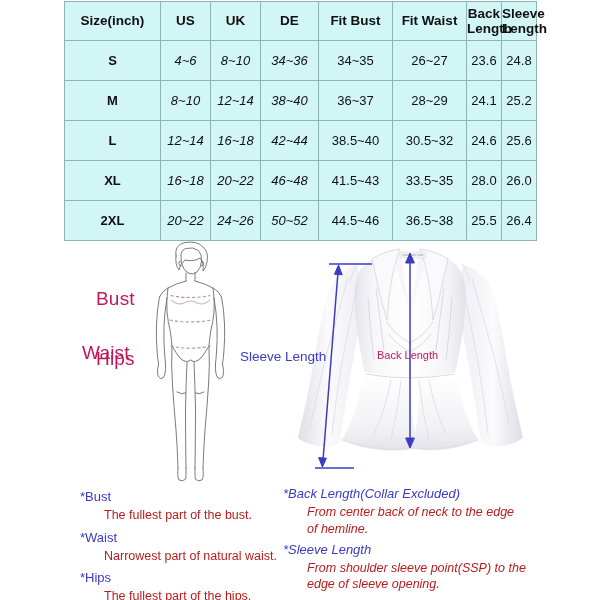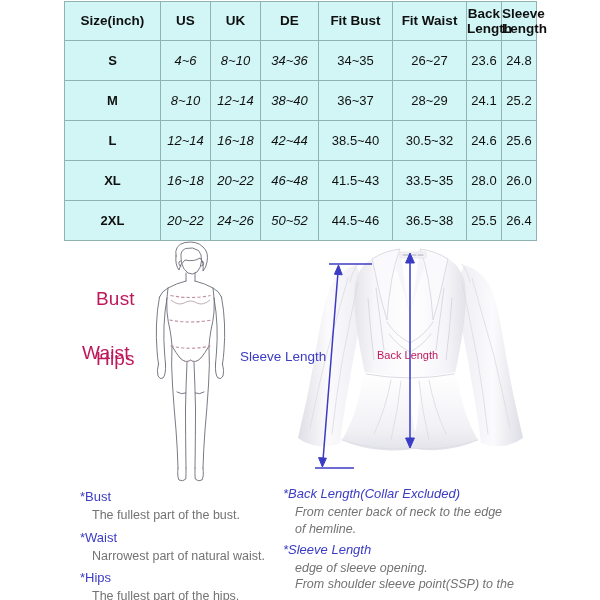--- a/index.html
+++ b/index.html
@@ -138,24 +138,24 @@
     font-style: italic;
   }
   .cap-head {
     color: #3b3bc4;
     font-size: 13px;
     line-height: 1.25;
     margin: 0;
     white-space: nowrap;
   }
   .cap-body {
-    color: #737373;
+    color: #b91c1c;
     font-size: 12.5px;
     line-height: 1.3;
-    margin: 2px 0 6px 12px;
+    margin: 2px 0 6px 24px;
   }
   .cap-body.tight { margin-bottom: 5px; }
   .cap-body .l2 { display: block; }
 </style>
 </head>
 <body>
 
 <div id="size-table-wrap">
   <table class="size-table">
     <colgroup>
@@ -410,16 +410,16 @@
 </div>
 
 <div id="captions-right">
   <p class="cap-head">*Back Length(Collar Excluded)</p>
   <p class="cap-body tight">
     <span class="l2">From center back of neck to the edge</span>
     <span class="l2">of hemline.</span>
   </p>
   <p class="cap-head">*Sleeve Length</p>
   <p class="cap-body tight">
+    <span class="l2">From shoulder sleeve point(SSP) to the</span>
     <span class="l2">edge of sleeve opening.</span>
-    <span class="l2">From shoulder sleeve point(SSP) to the</span>
   </p>
 </div>
 
 </body></html>

